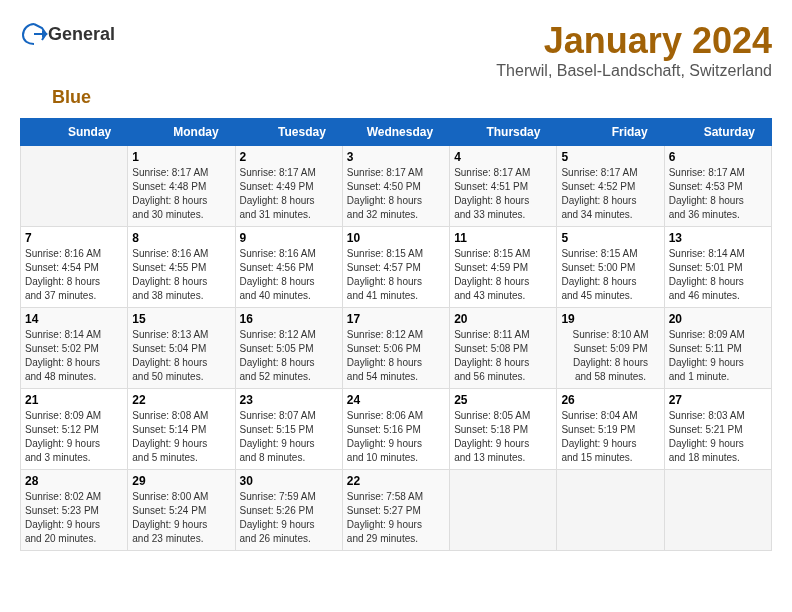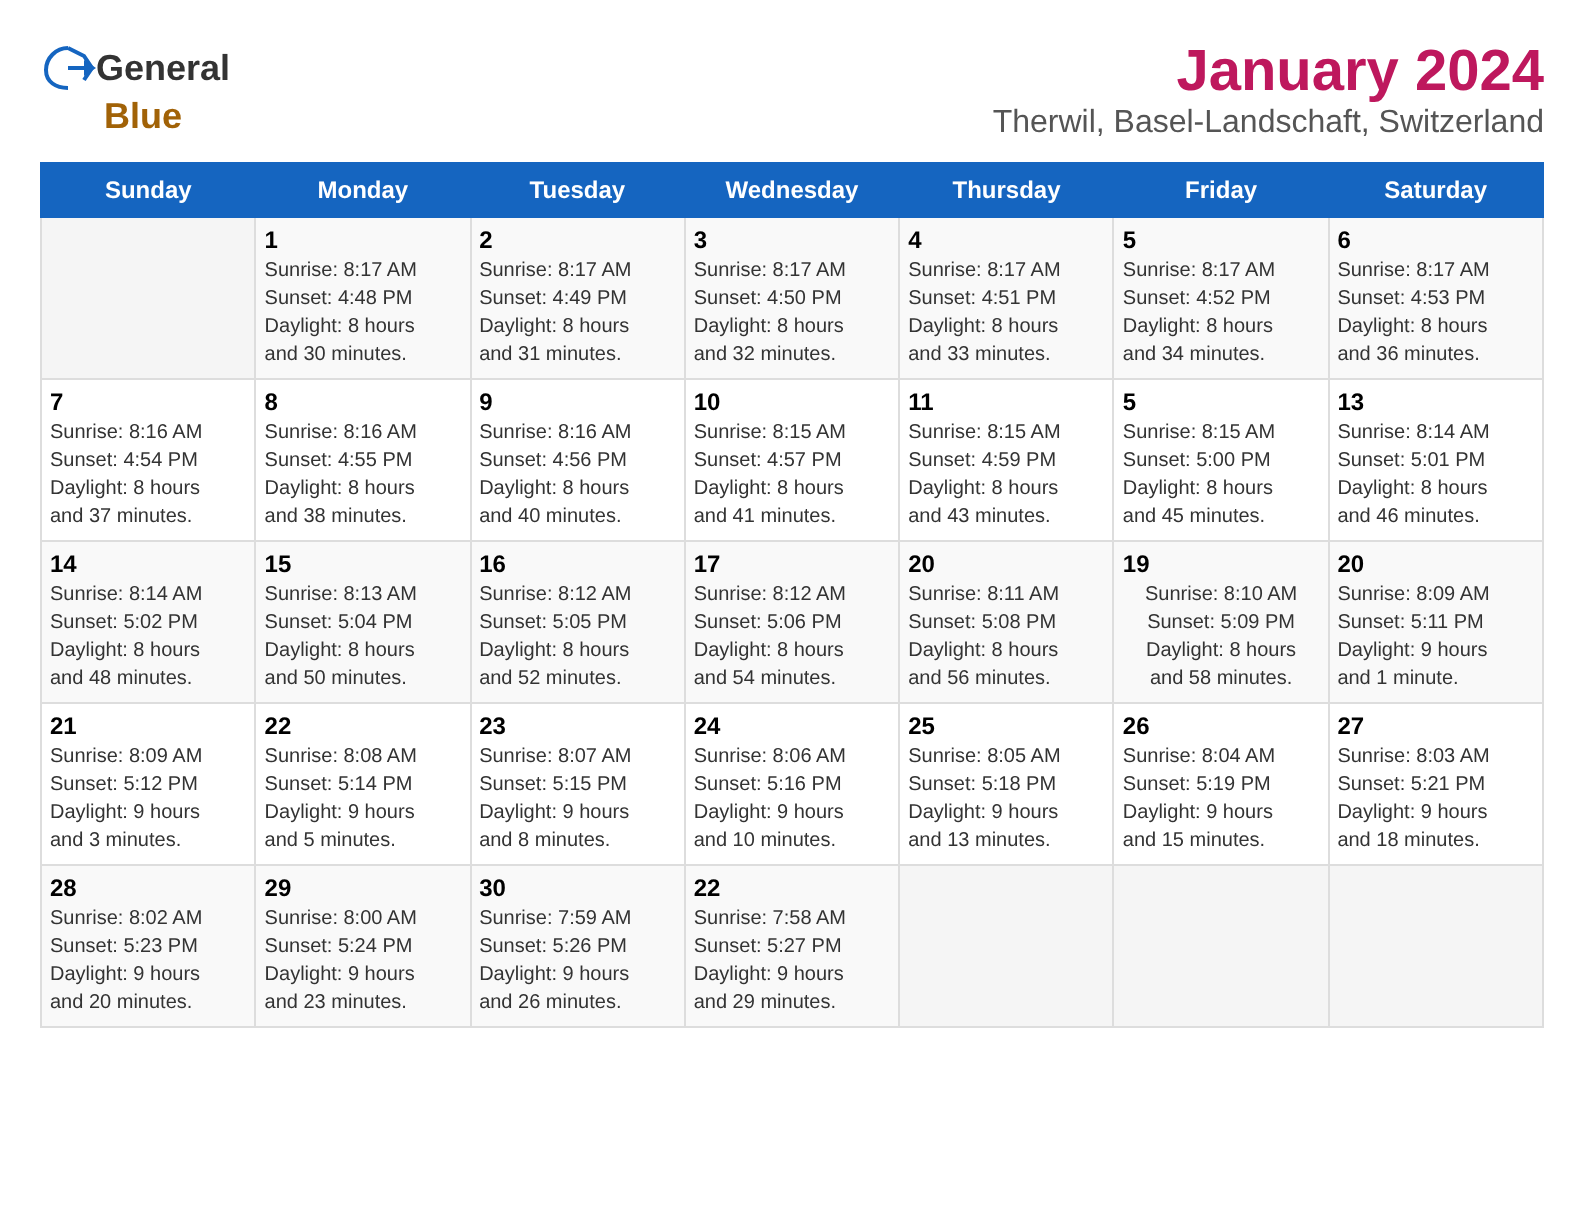--- a/index.html
+++ b/index.html
@@ -17,40 +17,40 @@
       margin-bottom: 10px;
     }
     .logo-icon {
       width: 28px;
       height: 28px;
     }
     .title-section {
       text-align: right;
     }
     .main-title {
-      font-size: 29px;
+      font-size: 36px;
       font-weight: bold;
-      color: #be185d;
+      color: #a16207;
     }
     .subtitle {
       font-size: 16px;
       color: #555;
     }
     table {
       width: 100%;
       border-collapse: collapse;
       font-size: 11px;
     }
     thead tr {
       background-color: #1565c0;
       color: #fff;
     }
     thead th {
-      padding: 6px 4px;
-      text-align: center;
+      padding: 6px 16px;
+      text-align: right;
       font-size: 12px;
       font-weight: bold;
       border: 1px solid #1565c0;
     }
     tbody tr {
       border-bottom: 1px solid #ccc;
     }
     tbody td {
       padding: 4px;
       vertical-align: top;
@@ -73,20 +73,21 @@
       color: #333;
       line-height: 1.4;
     }
     .empty-cell {
       background: #f5f5f5 !important;
     }
     .logo-wrapper {
       display: flex;
       flex-direction: column;
       align-items: flex-start;
+      gap: 39px;
     }
     .logo-row {
       display: flex;
       align-items: center;
     }
   </style>
 </head>
 <body>
 
 <div class="header-section">

